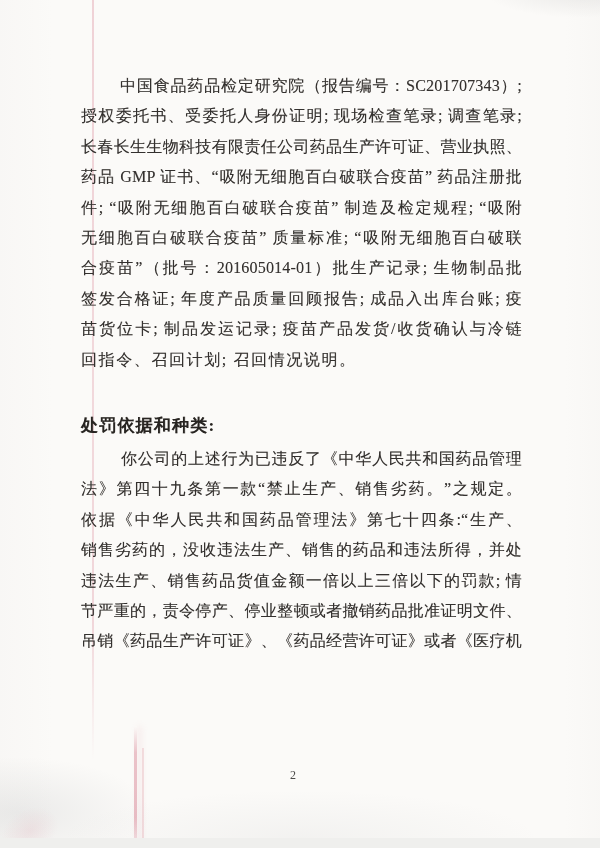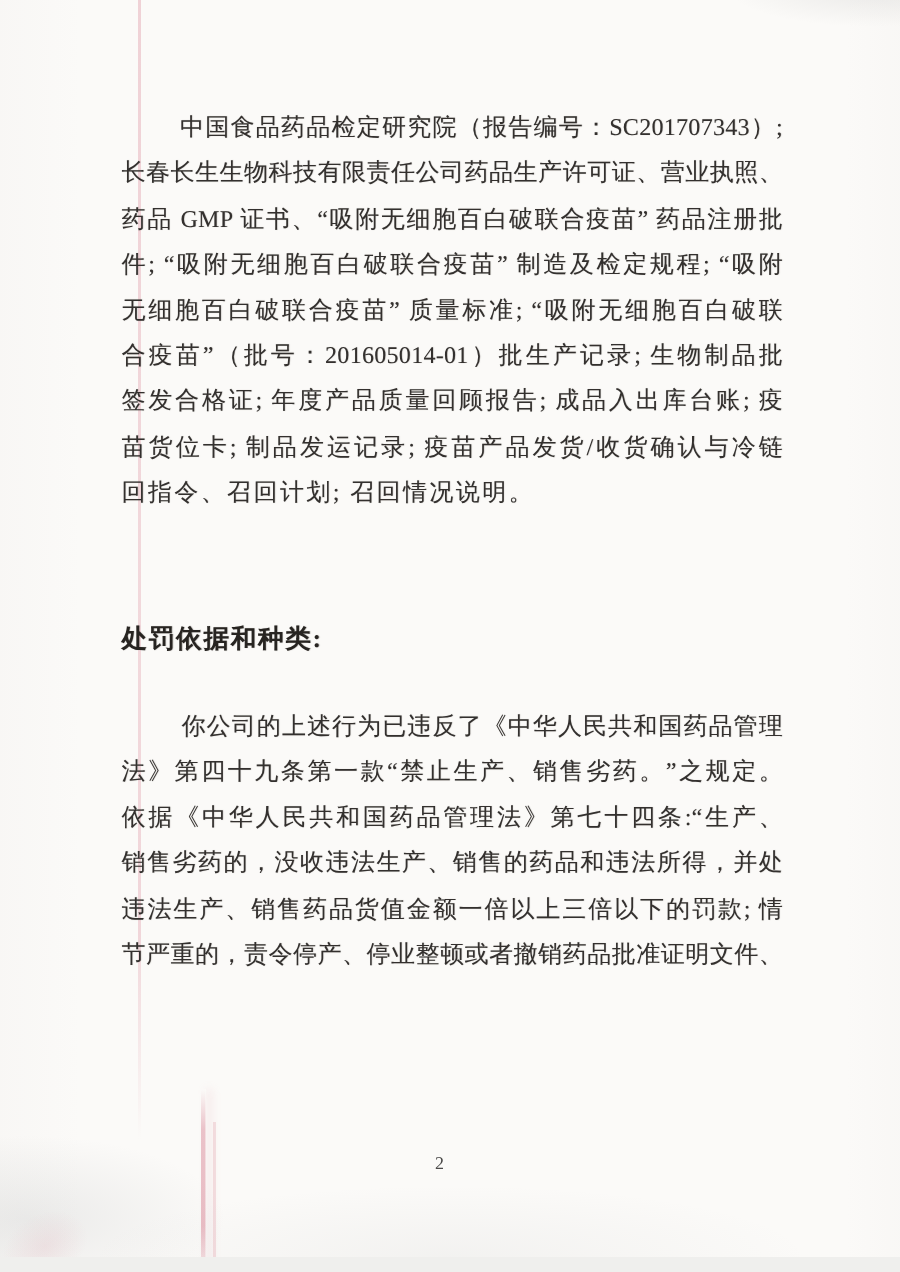--- a/index.html
+++ b/index.html
@@ -65,21 +65,21 @@
     height: 30.4px;
     line-height: 30.4px;
     white-space: nowrap;
     text-align: justify;
     text-align-last: justify;
     text-shadow: 0.3px 0.3px 0.6px rgba(70,62,56,0.35);
   }
   .para1 { top: 71px; }
   .para2 { top: 444px; }
   .para1 .line:first-child { text-indent: 39px; }
-  .para2 .line:first-child { text-indent: 40px; margin-top: 26px; }
+  .para2 .line:first-child { text-indent: 40px; }
   .para1 .line:last-child {
     text-align: center;
     text-align-last: left;
     letter-spacing: 1.6px;
   }
   .heading {
     position: absolute;
     left: 81px;
     top: 411px;
     margin: 0;
@@ -105,36 +105,38 @@
 
 <div class="paper">
 
   <div class="pink-line line-a"></div>
   <div class="pink-line line-b"></div>
   <div class="pink-line line-b2"></div>
   <div class="smudge"></div>
 
   <div class="para para1">
       <div class="line">中国食品药品检定研究院（报告编号：SC201707343）;</div>
+      <div class="line">授权委托书、受委托人身份证明; 现场检查笔录; 调查笔录;</div>
       <div class="line">长春长生生物科技有限责任公司药品生产许可证、营业执照、</div>
       <div class="line">药品 GMP 证书、“吸附无细胞百白破联合疫苗” 药品注册批</div>
       <div class="line">件; “吸附无细胞百白破联合疫苗” 制造及检定规程; “吸附</div>
       <div class="line">无细胞百白破联合疫苗” 质量标准; “吸附无细胞百白破联</div>
       <div class="line">合疫苗”（批号：201605014-01）批生产记录; 生物制品批</div>
       <div class="line">签发合格证; 年度产品质量回顾报告; 成品入出库台账; 疫</div>
       <div class="line">苗货位卡; 制品发运记录; 疫苗产品发货/收货确认与冷链</div>
       <div class="line">回指令、召回计划; 召回情况说明。</div>
     </div>
 
   <h2 class="heading">处罚依据和种类:</h2>
 
   <div class="para para2">
       <div class="line">你公司的上述行为已违反了《中华人民共和国药品管理</div>
       <div class="line">法》第四十九条第一款“禁止生产、销售劣药。”之规定。</div>
       <div class="line">依据《中华人民共和国药品管理法》第七十四条:“生产、</div>
       <div class="line">销售劣药的，没收违法生产、销售的药品和违法所得，并处</div>
       <div class="line">违法生产、销售药品货值金额一倍以上三倍以下的罚款; 情</div>
       <div class="line">节严重的，责令停产、停业整顿或者撤销药品批准证明文件、</div>
+      <div class="line">吊销《药品生产许可证》、《药品经营许可证》或者《医疗机</div>
     </div>
 
   <div class="page-number">2</div>
 
 </div>
 
 </body></html>

